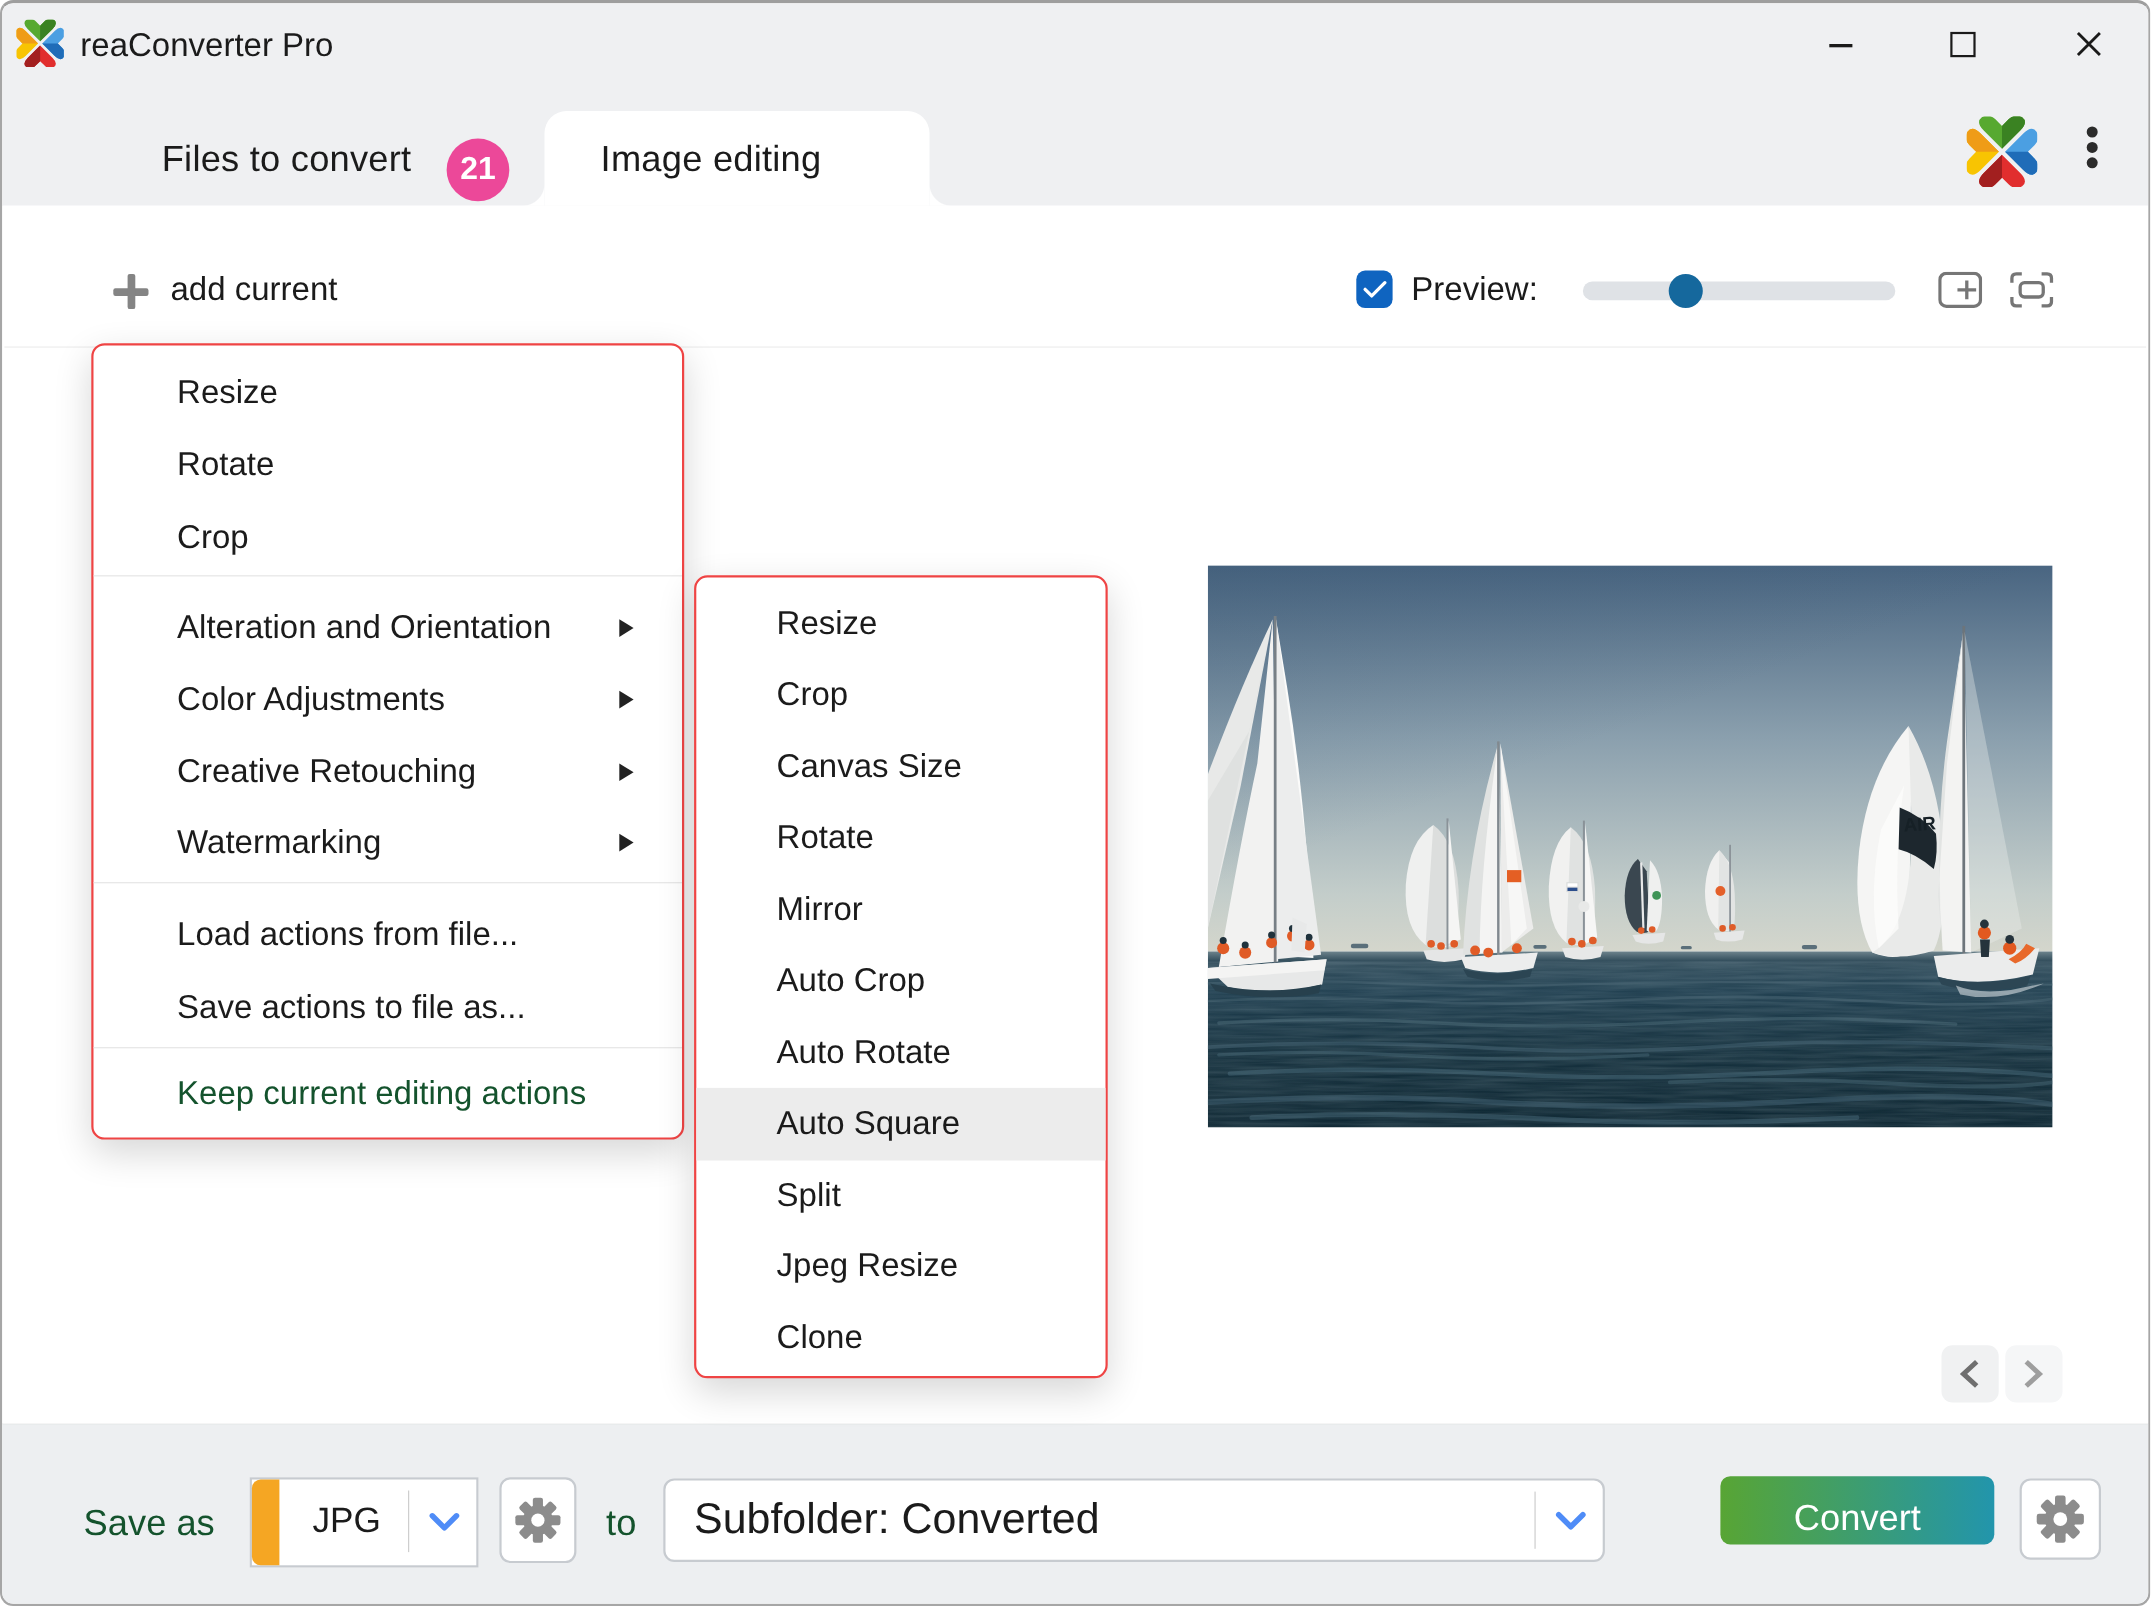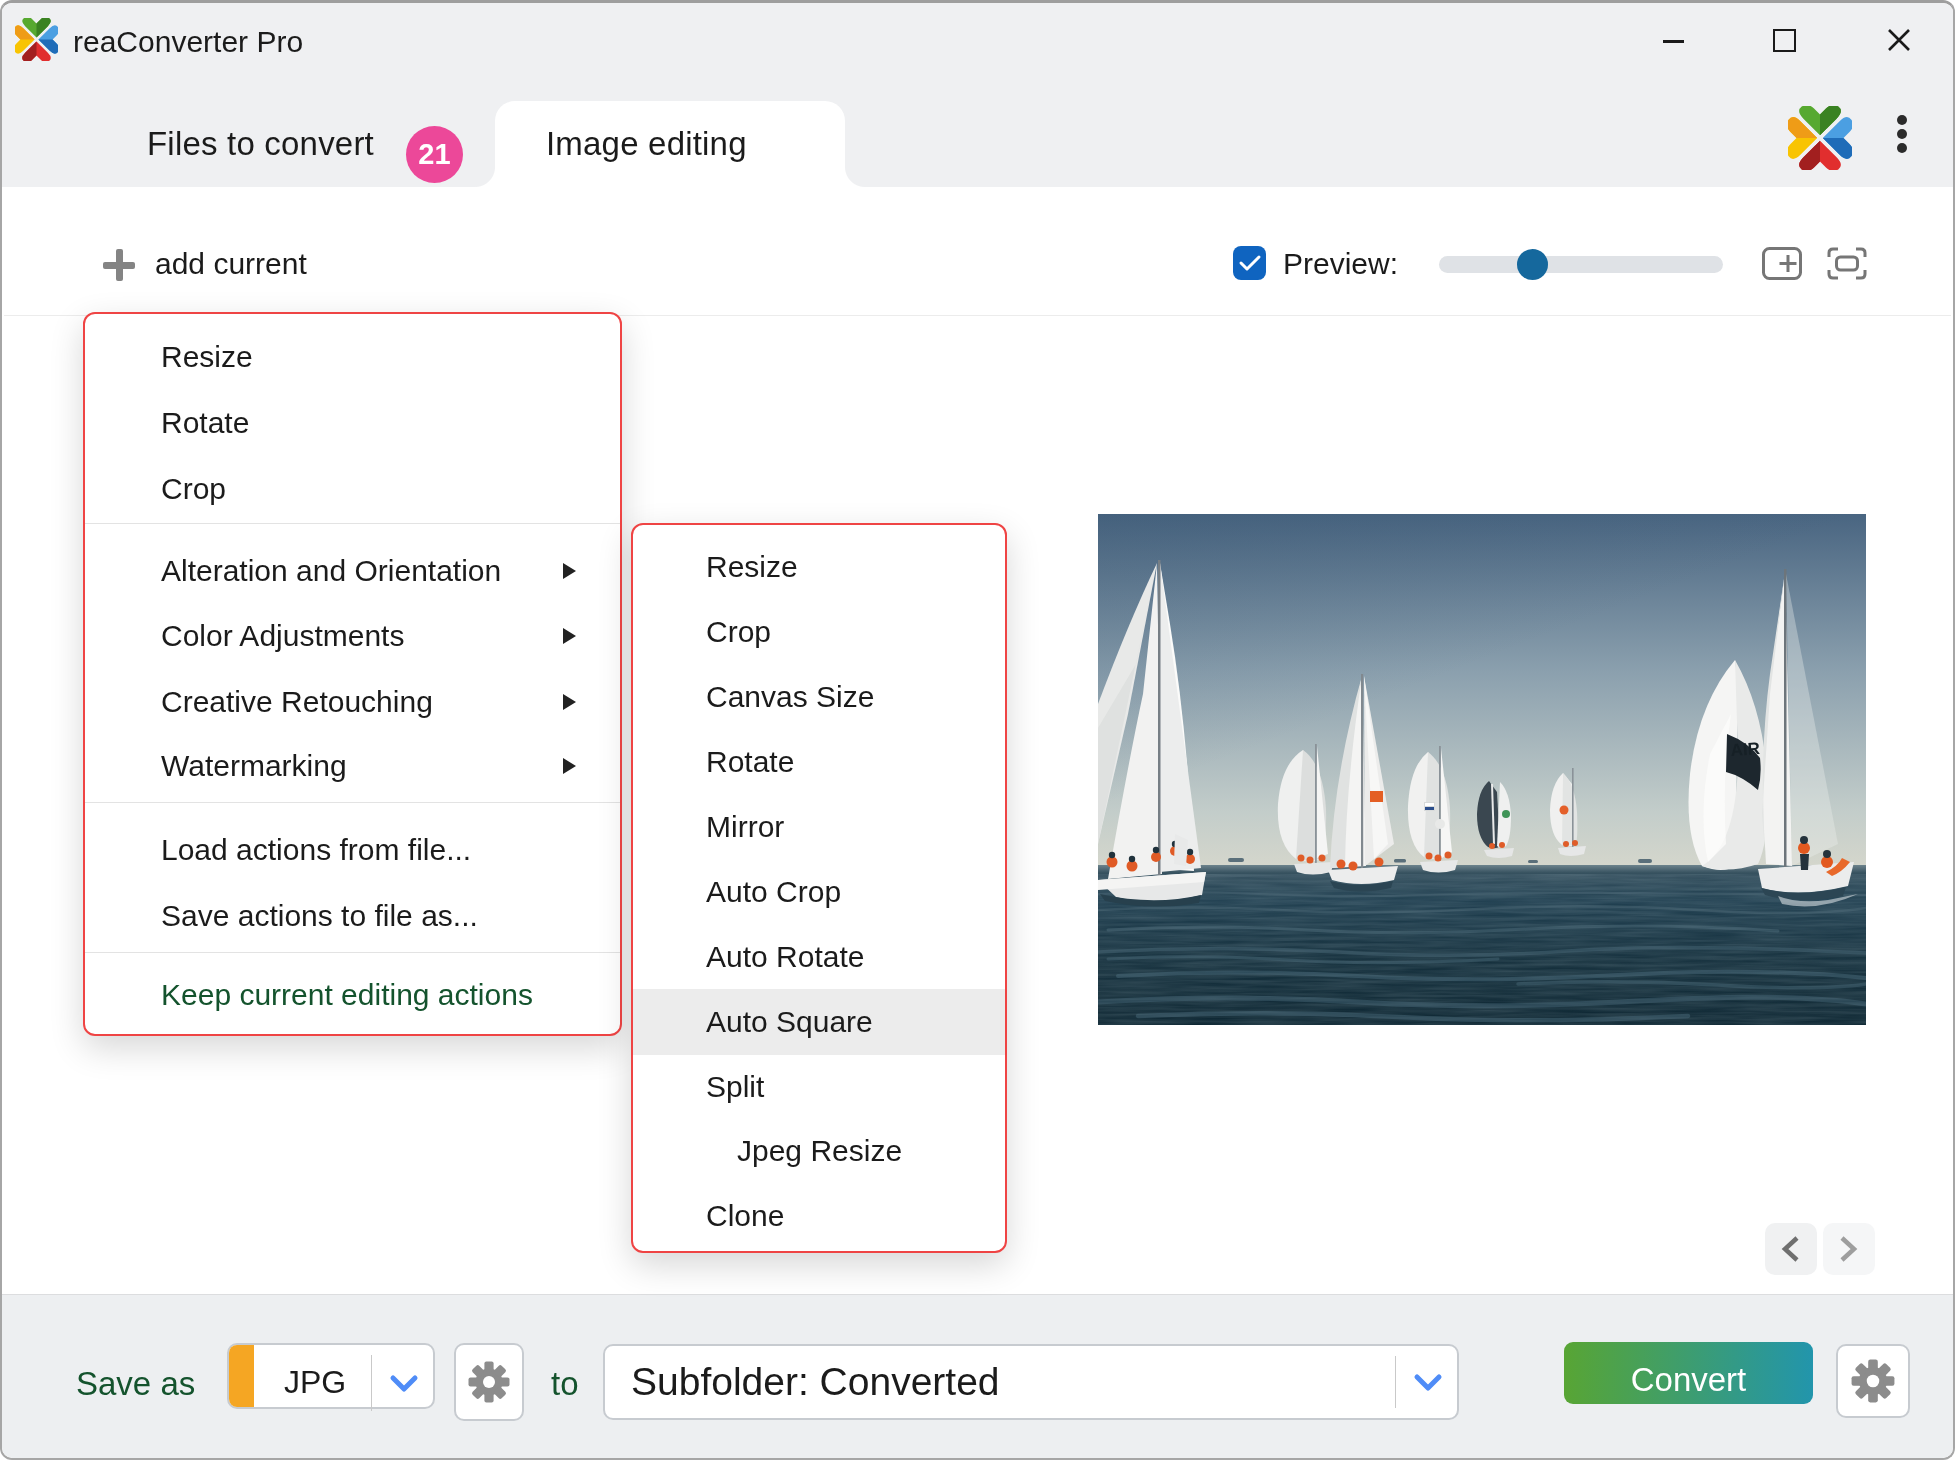--- a/index.html
+++ b/index.html
@@ -38,21 +38,21 @@
 .msep { position:absolute; left:0; width:100%; height:1px; background:#e3e3e3; }
 .arrow { position:absolute; right:44px; top:25px; width:0; height:0; border-left:13px solid #222; border-top:8.5px solid transparent; border-bottom:8.5px solid transparent; }
 .hl { background:#ececec; }
 .gray { color:#14532d; }
 .photo { position:absolute; left:1096px; top:511px; width:768px; height:511px; }
 .navbtn { position:absolute; top:1220px; width:52px; height:52px; border-radius:10px; }
 #nav1 { left:1763px; background:#f0f1f2; }
 #nav2 { left:1821px; background:#f5f6f7; }
 .bottombar { position:absolute; left:0; right:0; bottom:0; height:164px; background:#edeff1; border-top:1px solid #dcdddf; border-radius:0 0 10px 10px; }
 .blabel { position:absolute; font-size:33px; color:#14532d; }
-.jpgbox { position:absolute; left:225px; top:1340px; width:208px; height:66px; background:#fff; border:2px solid #c7cbd0; border-radius:10px; }
+.jpgbox { position:absolute; left:225px; top:1340px; width:208px; height:82px; background:#fff; border:2px solid #c7cbd0; border-radius:0; }
 .jpgbar { position:absolute; left:0; top:0; bottom:0; width:25px; background:#f5a623; border-radius:8px 0 0 8px; }
 .jpgtext { position:absolute; left:55px; top:0; height:74px; line-height:74px; font-size:32px; }
 .vsep { position:absolute; width:1px; background:#c9c9c9; }
 .gearbtn { position:absolute; background:#fff; border:2px solid #c7cbd0; border-radius:10px; }
 .selbox { position:absolute; left:601px; top:1341px; width:856px; height:76px; background:#fff; border:2px solid #c7cbd0; border-radius:10px; }
 .convert { position:absolute; left:1562px; top:1339px; width:249px; height:62px; border-radius:9px; background:linear-gradient(90deg,#58a534,#2295ac); color:#fff; font-size:33px; text-align:center; line-height:76px; }
 </style>
 </head>
 <body>
 <div class="window">
@@ -326,21 +326,21 @@
   <div id="menu2" class="menu">
     <div class="mi" style="top:9px;"><span>Resize</span></div>
     <div class="mi" style="top:74px;"><span>Crop</span></div>
     <div class="mi" style="top:139px;"><span>Canvas Size</span></div>
     <div class="mi" style="top:204px;"><span>Rotate</span></div>
     <div class="mi" style="top:269px;"><span>Mirror</span></div>
     <div class="mi" style="top:334px;"><span>Auto Crop</span></div>
     <div class="mi" style="top:399px;"><span>Auto Rotate</span></div>
     <div class="mi hl" style="top:464px;"><span>Auto Square</span></div>
     <div class="mi" style="top:529px;"><span>Split</span></div>
-    <div class="mi" style="top:593px;padding-left:31px;"><span>Jpeg Resize</span></div>
+    <div class="mi" style="top:593px;"><span>Jpeg Resize</span></div>
     <div class="mi" style="top:658px;"><span>Clone</span></div>
   </div>
 
   <div class="navbtn" id="nav1"></div>
   <svg style="position:absolute;left:1777px;top:1233px;z-index:2" width="24" height="26" viewBox="0 0 24 26">
       <path d="M18 2 L6 13 L18 24" stroke="#6f6f6f" stroke-width="4.5" fill="none"></path>
     </svg>
   <div class="navbtn" id="nav2"></div>
   <svg style="position:absolute;left:1834px;top:1233px;z-index:2" width="24" height="26" viewBox="0 0 24 26">
       <path d="M6 2 L18 13 L6 24" stroke="#9e9e9e" stroke-width="4.5" fill="none"></path>

